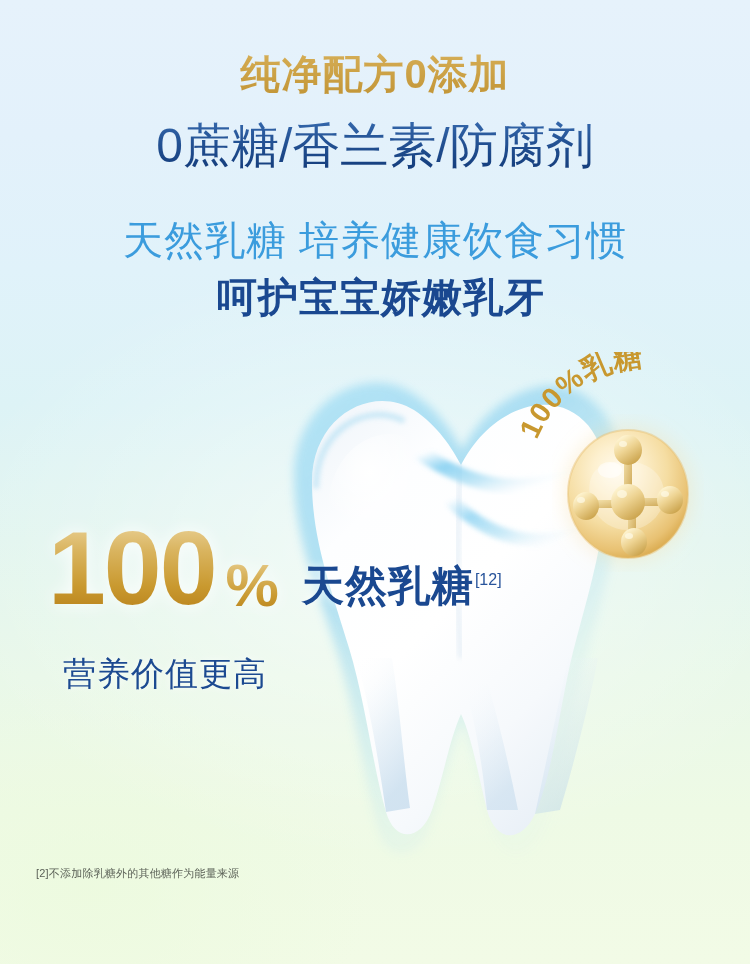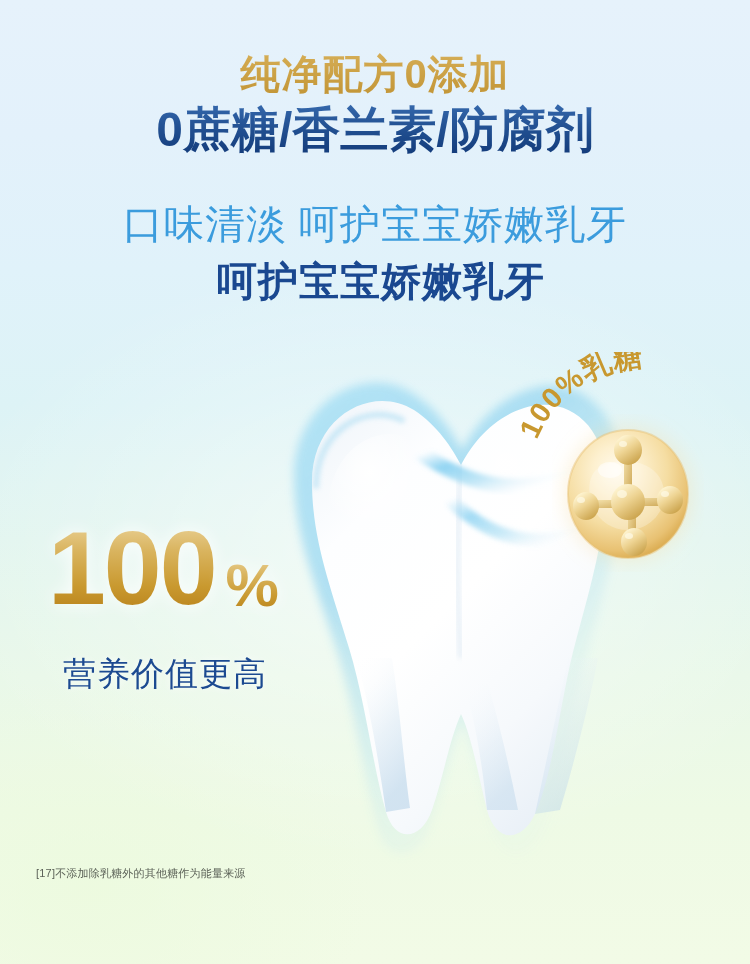--- a/index.html
+++ b/index.html
@@ -61,23 +61,23 @@
     letter-spacing: 1px;
     line-height: 1.12;
     background: linear-gradient(180deg, #efdcae 0%, #e3c684 26%, #d2a94f 62%, #c29536 100%);
     -webkit-background-clip: text;
     background-clip: text;
     color: transparent;
     -webkit-text-fill-color: transparent;
   }
 
   .h-navy-big {
-    margin: 6px 0 0 0;
+    margin: 22px 0 0 0;
     font-size: 48px;
-    font-weight: bold;
+    font-weight: normal;
     letter-spacing: 0px;
     line-height: 1.12;
     background: linear-gradient(180deg, #3669ad 0%, #245395 40%, #123a79 100%);
     -webkit-background-clip: text;
     background-clip: text;
     color: transparent;
     -webkit-text-fill-color: transparent;
   }
 
   .h-lightblue {
@@ -381,28 +381,31 @@
       </defs>
       <text>
         <textPath href="#arcPath" startOffset="4%">100%乳糖</textPath>
       </text>
     </svg>
   </div>
 
   <div class="headings">
     <h1 class="h-gold">纯净配方0添加</h1>
     <h2 class="h-navy-big">0蔗糖/香兰素/防腐剂</h2>
-    <h3 class="h-lightblue">口味清淡 呵护宝宝娇嫩乳牙</h3>
+    <h3 class="h-lightblue">天然乳糖 培养健康饮食习惯</h3>
     <h3 class="h-navy-bold">呵护宝宝娇嫩乳牙</h3>
   </div>
 
   <div class="claim">
     <span class="claim-num">100</span>
     <span class="claim-pct">%</span>
+    <span class="claim-word">
+      <span>天然乳糖</span><span class="claim-sup">[12]</span>
+    </span>
   </div>
 
   <div class="body-copy">
     <p>营养价值更高</p>
   </div>
 
-  <div class="footnote">[17]不添加除乳糖外的其他糖作为能量来源</div>
+  <div class="footnote">[2]不添加除乳糖外的其他糖作为能量来源</div>
 
 </div>
 
 </body></html>

